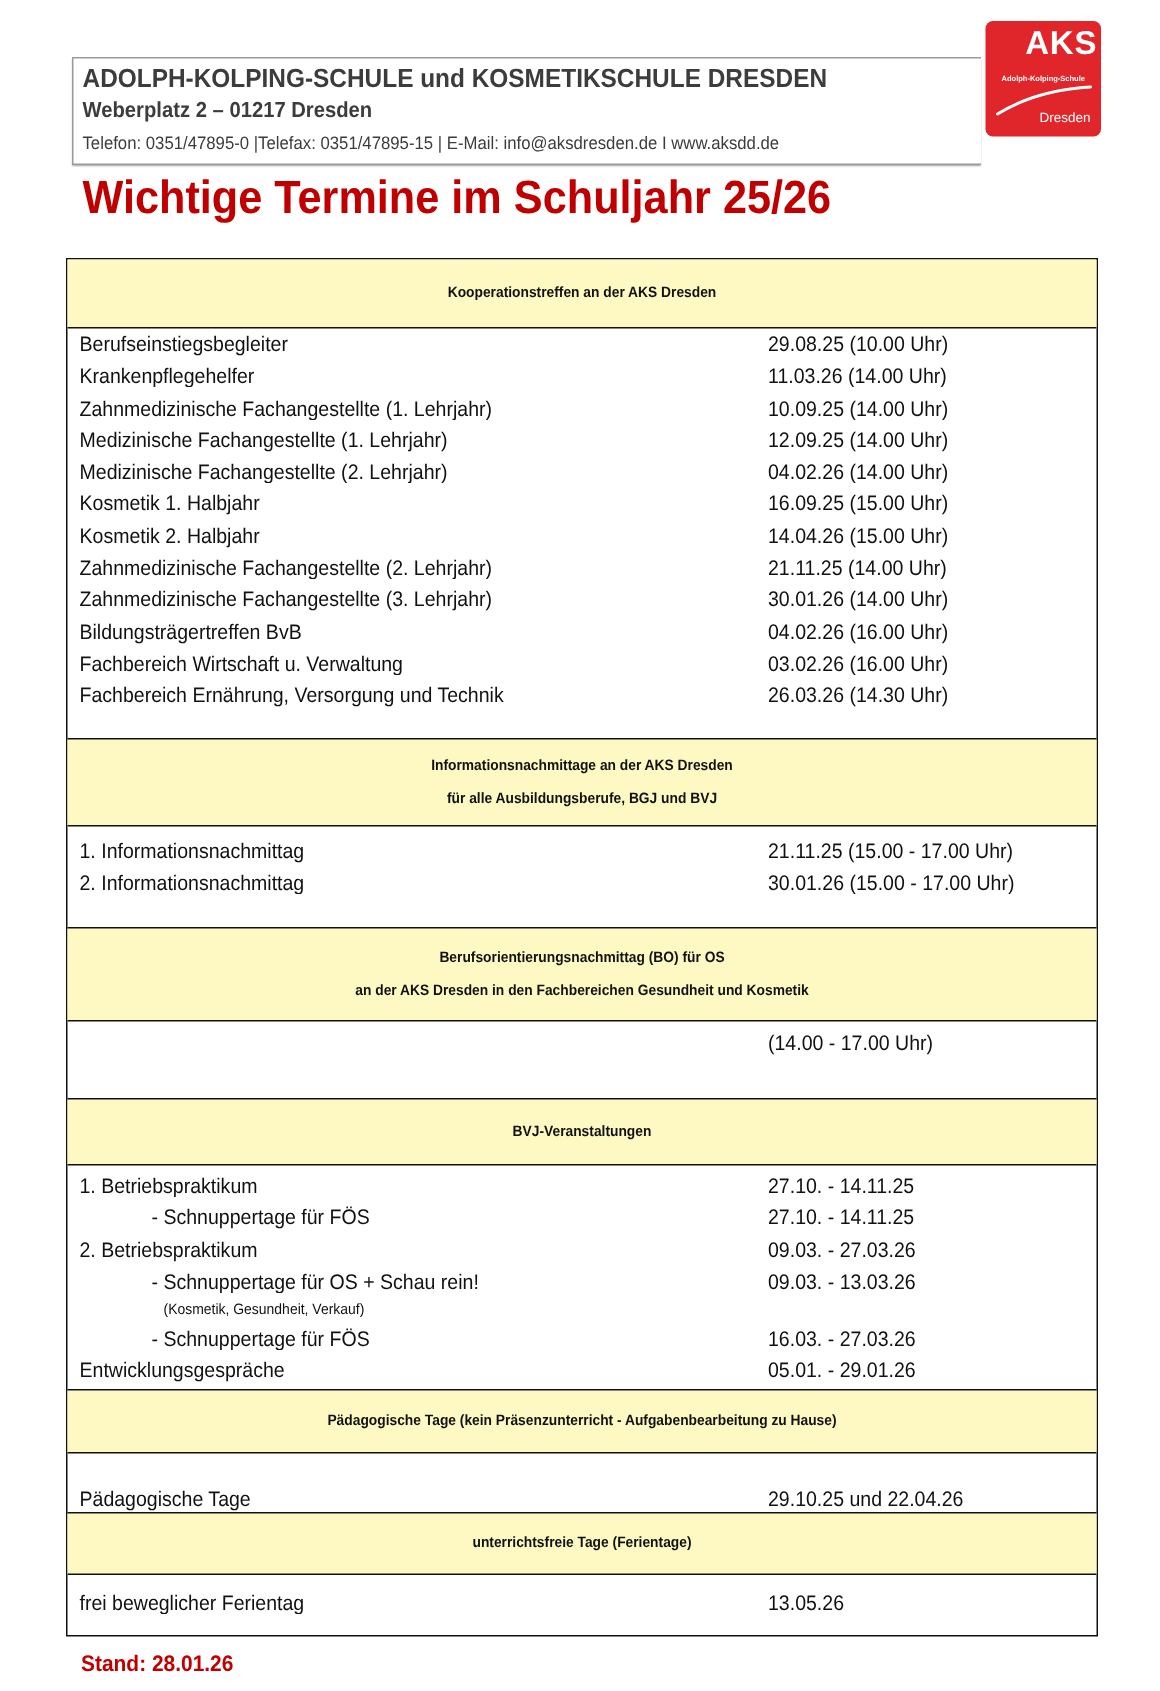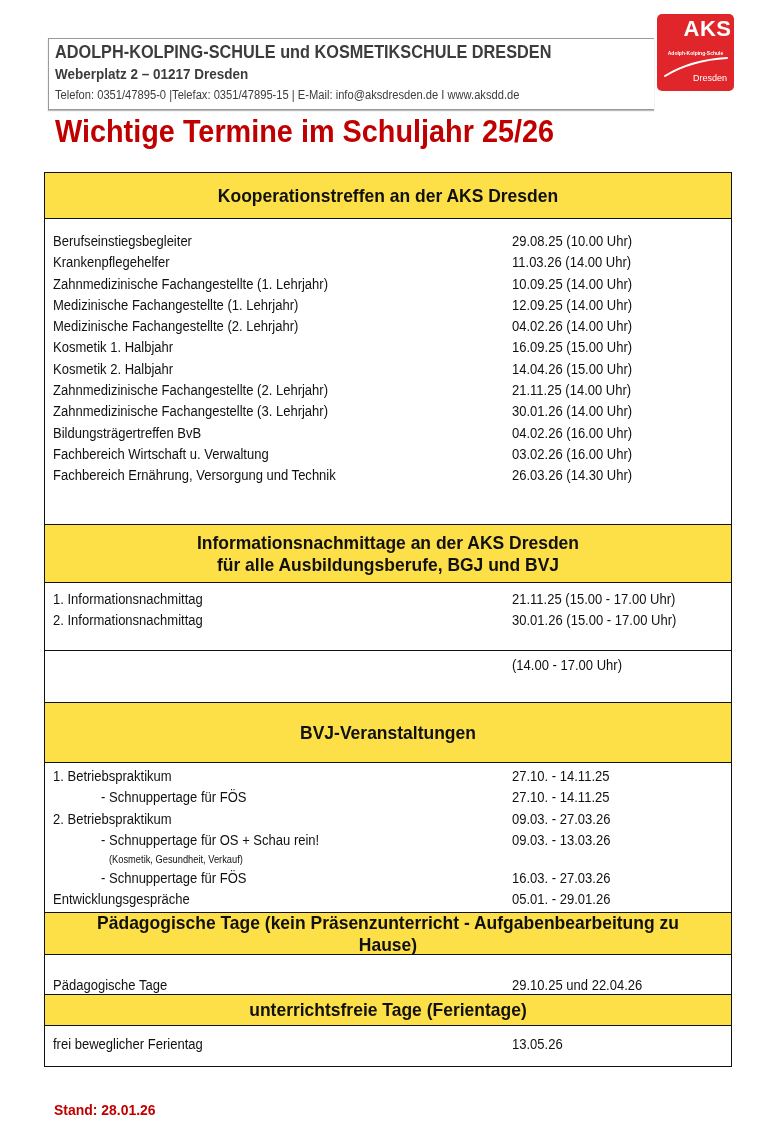--- a/index.html
+++ b/index.html
@@ -44,22 +44,22 @@
   .page-title {
     position: absolute; left: 55px; top: 114px; font-size: 31px; font-weight: bold;
     color: #c00000; white-space: nowrap; transform: scaleX(0.93); transform-origin: left;
     letter-spacing: 0;
   }
   .schedule {
     position: absolute; left: 44px; top: 172px; width: 688px; border: 1.5px solid #111;
     box-sizing: border-box;
   }
   .sec-head {
-    background: #fde047; border-bottom: 1.5px solid #111; text-align: center;
-    font-weight: bold; font-size: 19px; line-height: 22px; color: #111;
+    background: #fef9c3; border-bottom: 1.5px solid #111; text-align: center;
+    font-weight: bold; font-size: 10px; line-height: 22px; color: #111;
     box-sizing: border-box; display: flex; flex-direction: column; justify-content: center;
   }
   .sec-head span { display: block; transform: scaleX(0.92); }
   .sec-body { border-bottom: 1.5px solid #111; box-sizing: border-box; position: relative; }
   .sec-body.last { border-bottom: none; text-align: center; }
   .row { position: relative; height: 21.3px; font-size: 14px; line-height: 21.3px; white-space: nowrap; }
   .row .lbl { position: absolute; left: 8px; transform: scaleX(0.93); transform-origin: left; }
   .row .lbl.indent { left: 56px; }
   .row .lbl.note { left: 64px; font-size: 10px; }
   .row .val { position: absolute; left: 467px; transform: scaleX(0.93); transform-origin: left; }
@@ -86,21 +86,21 @@
   <div class="logo-city">Dresden</div>
 </div>
 
 <div class="page-title">Wichtige Termine im Schuljahr 25/26</div>
 
 <div class="schedule">
 
   <div class="sec-head" style="height:46px">
     <span>Kooperationstreffen an der AKS Dresden</span>
   </div>
-  <div class="sec-body" style="height:306px; padding-top:12px">
+  <div class="sec-body" style="height:274px; padding-top:0">
     <div class="row">
         <span class="lbl">Berufseinstiegsbegleiter</span>
         <span class="val">29.08.25 (10.00 Uhr)</span>
       </div>
     <div class="row">
         <span class="lbl">Krankenpflegehelfer</span>
         <span class="val">11.03.26 (14.00 Uhr)</span>
       </div>
     <div class="row">
         <span class="lbl">Zahnmedizinische Fachangestellte (1. Lehrjahr)</span>
@@ -152,28 +152,32 @@
     <div class="row">
         <span class="lbl">1. Informationsnachmittag</span>
         <span class="val">21.11.25 (15.00 - 17.00 Uhr)</span>
       </div>
     <div class="row">
         <span class="lbl">2. Informationsnachmittag</span>
         <span class="val">30.01.26 (15.00 - 17.00 Uhr)</span>
       </div>
   </div>
 
+  <div class="sec-head" style="height:62px">
+    <span>Berufsorientierungsnachmittag (BO) für OS</span>
+    <span>an der AKS Dresden in den Fachbereichen Gesundheit und Kosmetik</span>
+  </div>
   <div class="sec-body" style="height:52px; padding-top:4px">
     <div class="row">
         <span class="lbl"></span>
         <span class="val">(14.00 - 17.00 Uhr)</span>
       </div>
   </div>
 
-  <div class="sec-head" style="height:60px">
+  <div class="sec-head" style="height:44px">
     <span>BVJ-Veranstaltungen</span>
   </div>
   <div class="sec-body" style="height:150px; padding-top:3px">
     <div class="row">
         <span class="lbl">1. Betriebspraktikum</span>
         <span class="val">27.10. - 14.11.25</span>
       </div>
     <div class="row">
         <span class="lbl indent">- Schnuppertage für FÖS</span>
         <span class="val">27.10. - 14.11.25</span>
@@ -202,21 +206,21 @@
   <div class="sec-head" style="height:42px">
     <span>Pädagogische Tage (kein Präsenzunterricht - Aufgabenbearbeitung zu Hause)</span>
   </div>
   <div class="sec-body" style="height:40px; padding-top:20px">
     <div class="row">
         <span class="lbl">Pädagogische Tage</span>
         <span class="val">29.10.25 und 22.04.26</span>
       </div>
   </div>
 
-  <div class="sec-head" style="height:31px">
+  <div class="sec-head" style="height:41px">
     <span>unterrichtsfreie Tage (Ferientage)</span>
   </div>
   <div class="sec-body last" style="height:40px; padding-top:8px">
     <div class="row">
         <span class="lbl">frei beweglicher Ferientag</span>
         <span class="val">13.05.26</span>
       </div>
   </div>
 </div>
 

